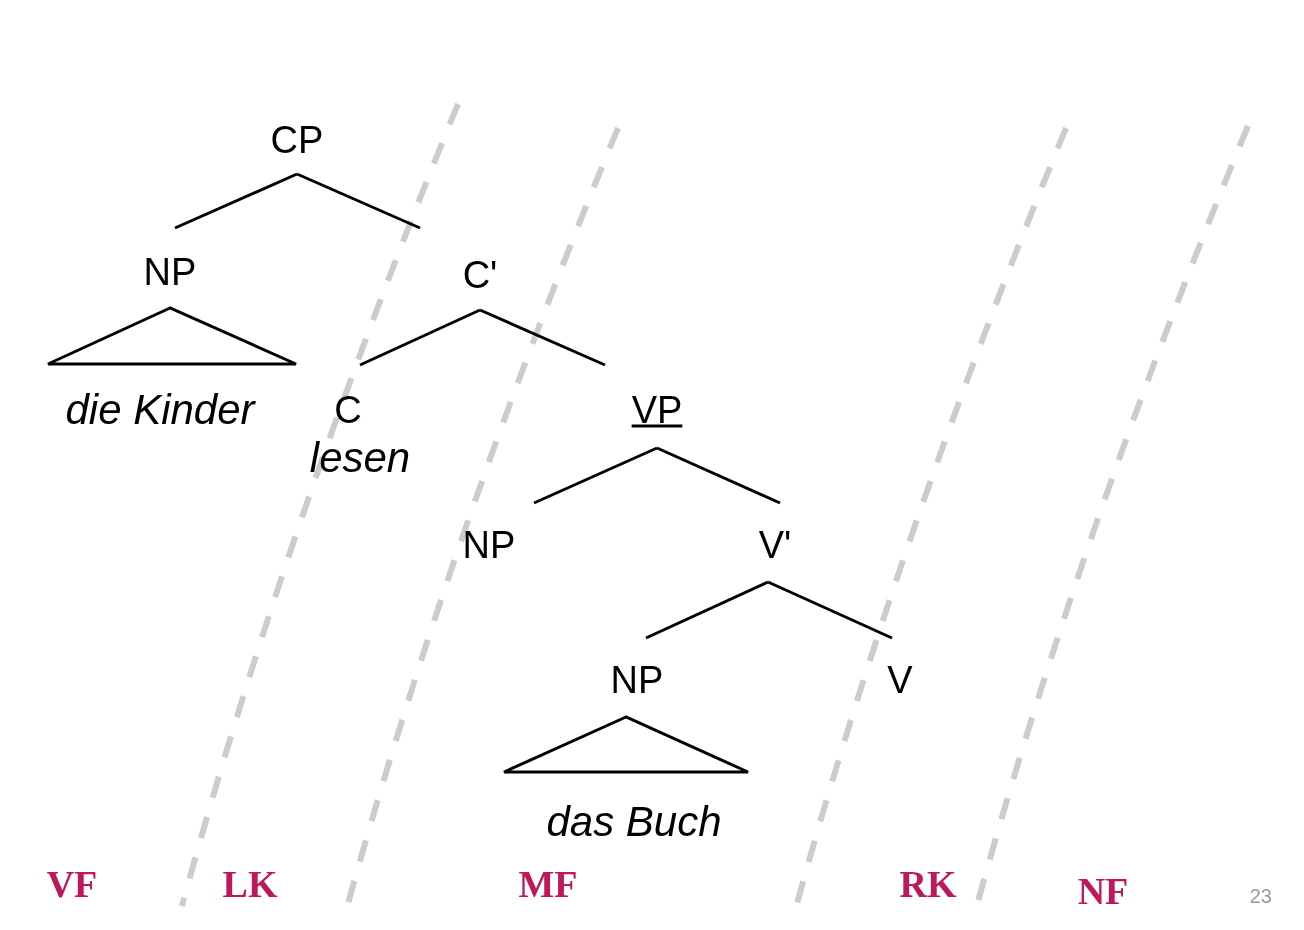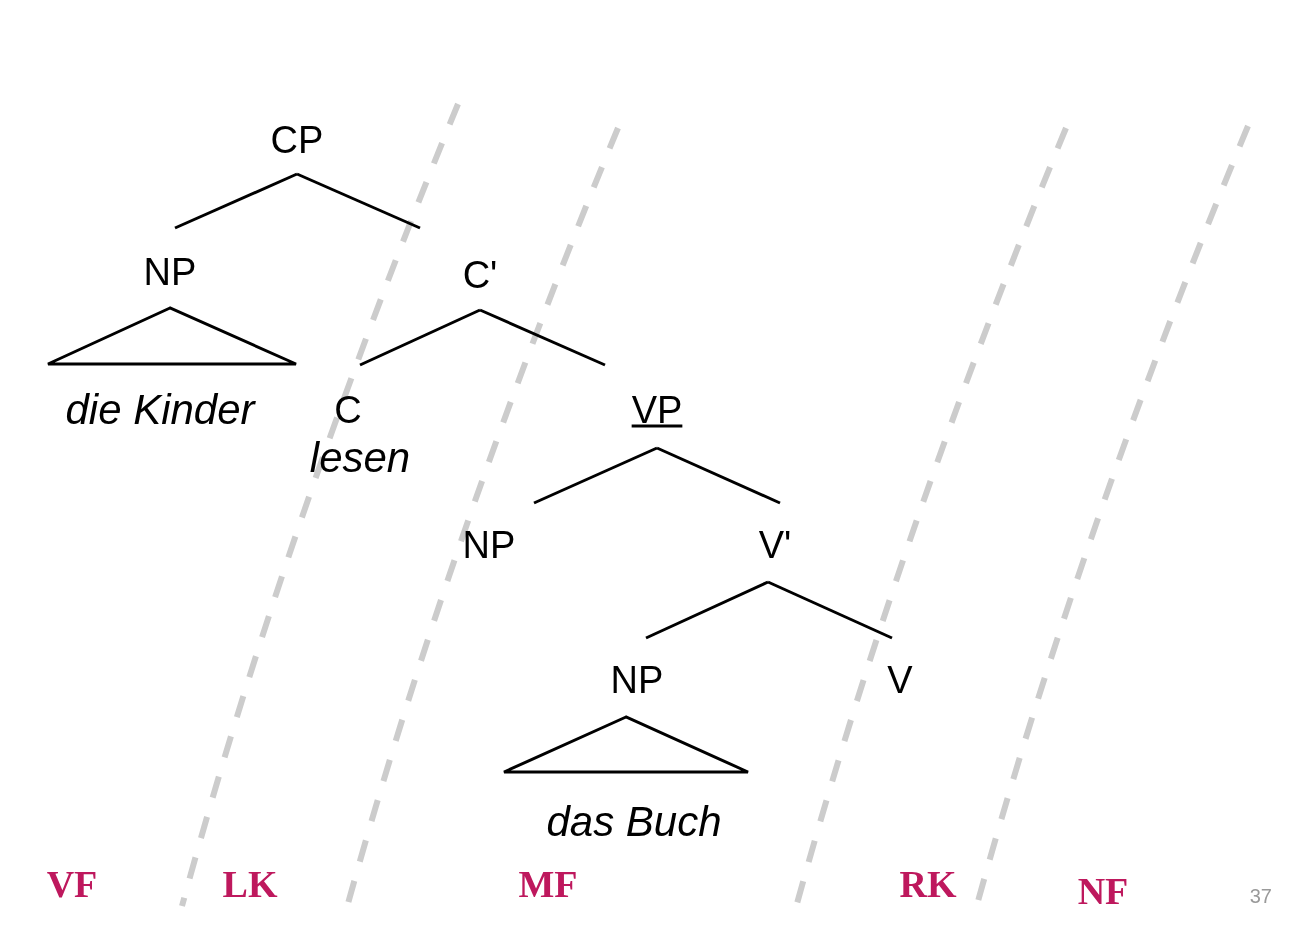--- a/index.html
+++ b/index.html
@@ -114,15 +114,15 @@
       <div class="terminal-label" style="left: 634px; top: 822px;">das Buch</div>
     </div>
   <div id="field-layer">
       <div class="field-label" style="left: 72px; top: 884px;">VF</div>
       <div class="field-label" style="left: 250px; top: 884px; text-align: center;">LK</div>
       <div class="field-label" style="left: 548px; top: 884px;">MF</div>
       <div class="field-label" style="left: 928px; top: 884px;">RK</div>
       <div class="field-label" style="left: 1103px; top: 843px; margin-top: 48px;">NF</div>
     </div>
 
-  <div id="page-number">37</div>
+  <div id="page-number">23</div>
 
 </div>
 
 </body></html>

